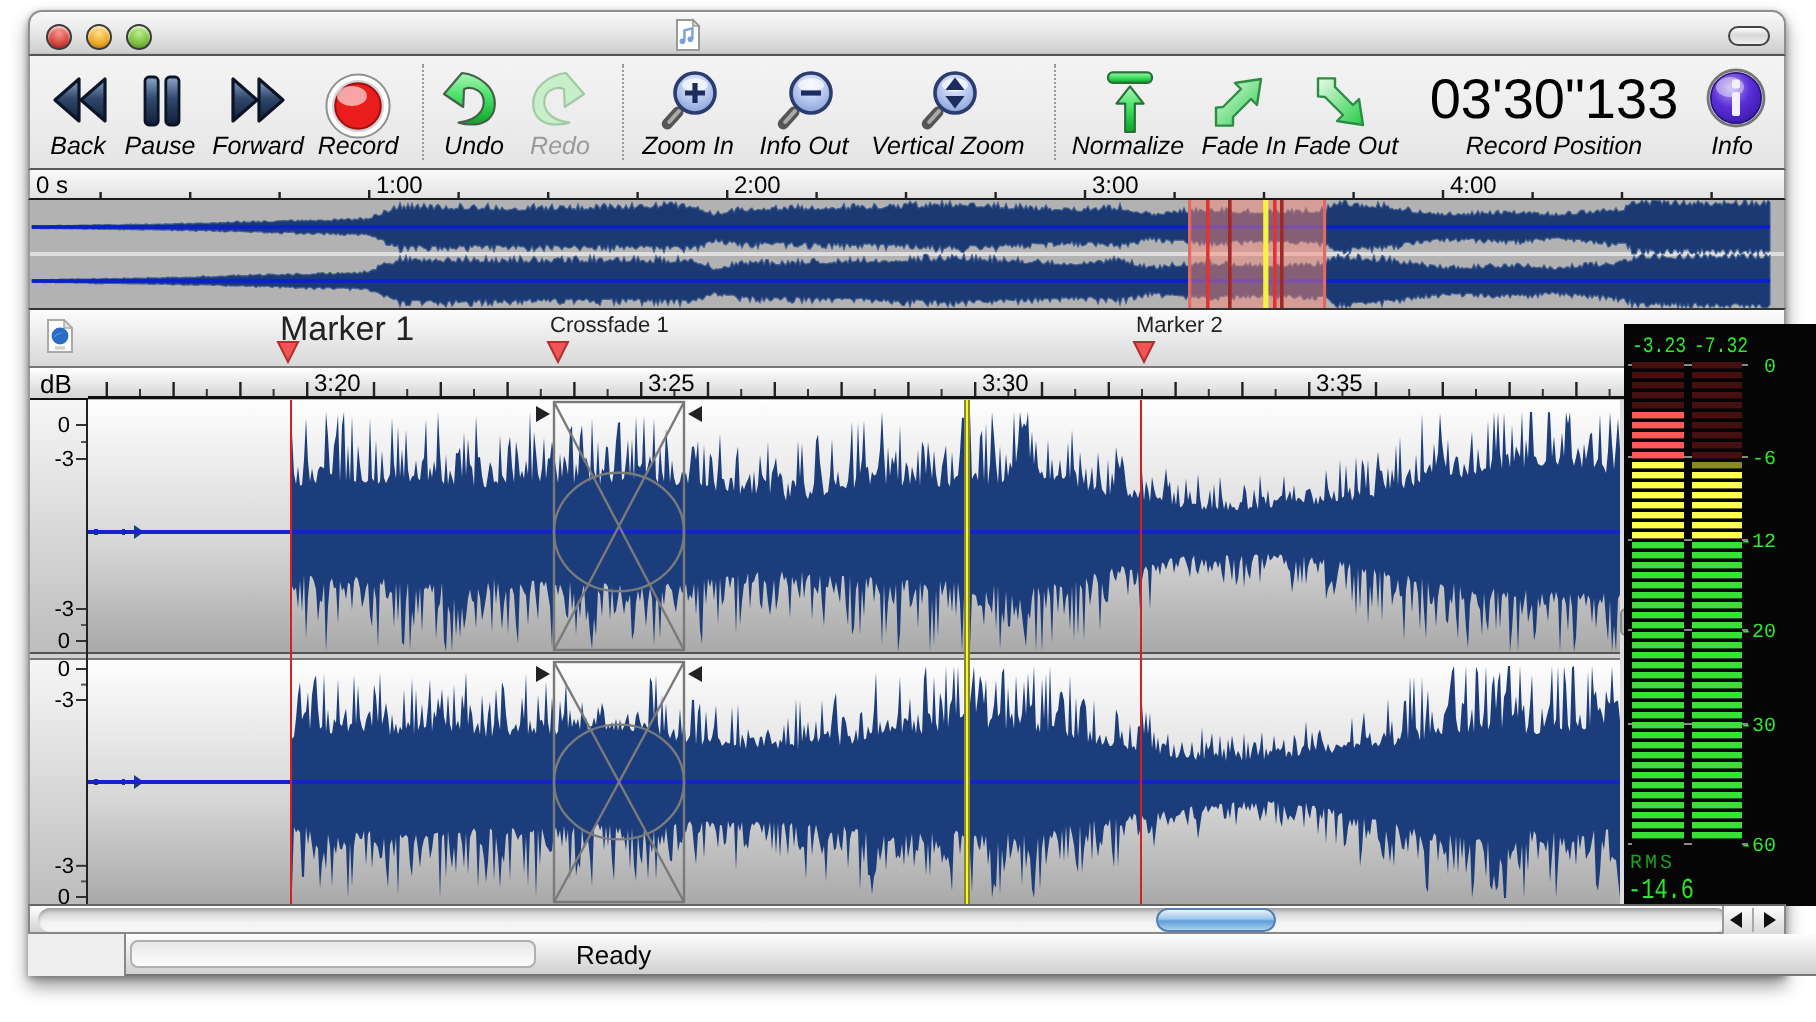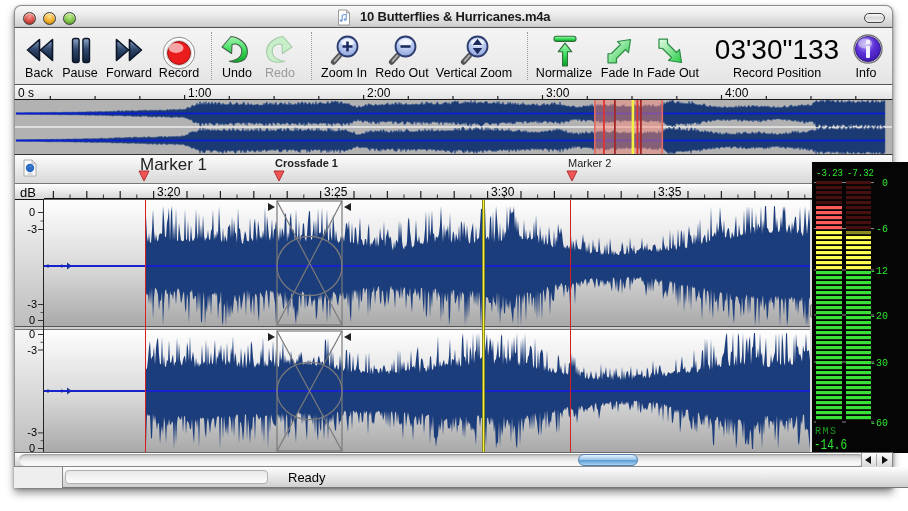--- a/index.html
+++ b/index.html
@@ -8,21 +8,21 @@
 #win > div{position:absolute;}
 .abs{position:absolute;}
 #titlebar{left:0;top:0;width:879px;height:23px;border-radius:7px 7px 0 0;
   background:linear-gradient(#f9f9f9,#e9e9e9 45%,#d0d0d0 95%,#bcbcbc);
   border:1px solid #8e8e8e;border-bottom:1px solid #545454;}
 .light{position:absolute;top:7px;width:13px;height:13px;border-radius:50%;}
 #titletext{position:absolute;top:4px;left:346px;width:240px;font-size:13px;font-weight:bold;color:#1a1a1a;white-space:nowrap;letter-spacing:-0.2px;}
 #toolbar{left:0;top:23px;width:879px;height:57px;background:linear-gradient(#f4f4f4,#ececec 60%,#e4e4e4);
   border-left:1px solid #999;border-right:1px solid #999;border-bottom:1px solid #5a5a5a;}
 .tbsep{position:absolute;top:4px;height:48px;width:0;border-left:1px dotted #9a9a9a;}
-.tblabel{position:absolute;top:38px;font-size:12.5px;color:#000;text-align:center;transform:translateX(-50%);white-space:nowrap;}
+.tblabel{position:absolute;top:38px;font-size:12.5px;color:#000;text-align:center;transform:translateX(-50%);white-space:nowrap;font-style:italic;}
 .tbicon{position:absolute;}
 #cursorpos{position:absolute;left:662px;top:6px;width:200px;font-size:28px;color:#000;text-align:center;}
 #ovruler{left:0;top:80px;width:879px;height:15px;background:linear-gradient(#fafafa,#e2e2e2);
   border-left:1px solid #999;border-right:1px solid #999;border-bottom:1px solid #1a1a1a;}
 #ovwave{left:0;top:95px;width:879px;height:54px;background:#b2b2b2;
   border-left:1px solid #999;border-right:1px solid #999;}
 #markerstrip{left:0;top:149px;width:879px;height:30px;background:linear-gradient(#fcfcfc,#d8d8d8);
   border-top:1px solid #333;border-left:1px solid #999;border-right:1px solid #999;border-bottom:1px solid #787878;}
 #mainarea{left:0;top:179px;width:879px;height:268px;background:#ddd;
   border-left:1px solid #999;border-right:1px solid #999;}
@@ -39,34 +39,33 @@
 <div class="light" style="left:9px;background:radial-gradient(circle at 50% 32%, #f9978f 0%, #cf4138 62%, #6e1612 100%);border:1px solid #3c3c3c;box-shadow:inset 0 1px 1.5px rgba(255,255,255,.8);"></div>
 <div class="light" style="left:29px;background:radial-gradient(circle at 50% 32%, #ffe089 0%, #eaa41e 62%, #7e5c10 100%);border:1px solid #3c3c3c;box-shadow:inset 0 1px 1.5px rgba(255,255,255,.8);"></div>
 <div class="light" style="left:49px;background:radial-gradient(circle at 50% 32%, #c0ec8e 0%, #74bc3b 62%, #3c661c 100%);border:1px solid #3c3c3c;box-shadow:inset 0 1px 1.5px rgba(255,255,255,.8);"></div>
 <svg class="abs" style="left:322px;top:4px" width="16" height="17" viewBox="0 0 16 17">
 <path d="M2.5 1h8l3 3v12h-11z" fill="#fff" stroke="#999" stroke-width="1"></path>
 <path d="M10.5 1l3 3h-3z" fill="#ddd" stroke="#999" stroke-width=".8"></path>
 <path d="M6.2 11.5V6.2l4-1v5.3" stroke="#7aa2d8" stroke-width="1.2" fill="none"></path>
 <circle cx="5.2" cy="11.6" r="1.4" fill="#7aa2d8"></circle>
       <circle cx="9.2" cy="10.6" r="1.4" fill="#7aa2d8"></circle>
 </svg>
-<div id="titletext">10 Butterflies &amp; Hurricanes.m4a</div>
 <div class="abs" style="left:850px;top:8px;width:21px;height:10px;border-radius:5px;border:1.5px solid #444;background:linear-gradient(#fcfcfc,#d8d8d8 45%,#efefef);"></div>
 <div id="toolbar">
 <div class="tbsep" style="left:196px"></div>
 <div class="tbsep" style="left:296px"></div>
 <div class="tbsep" style="left:512px"></div>
 <div class="tblabel" style="left:24px;color:#000">Back</div>
 <div class="tblabel" style="left:65px;color:#000">Pause</div>
 <div class="tblabel" style="left:114px;color:#000">Forward</div>
 <div class="tblabel" style="left:164px;color:#000">Record</div>
 <div class="tblabel" style="left:222px;color:#000">Undo</div>
 <div class="tblabel" style="left:265px;color:#9a9a9a">Redo</div>
 <div class="tblabel" style="left:329px;color:#000">Zoom In</div>
-<div class="tblabel" style="left:387px;color:#000">Redo Out</div>
+<div class="tblabel" style="left:387px;color:#000">Info Out</div>
 <div class="tblabel" style="left:459px;color:#000">Vertical Zoom</div>
 <div class="tblabel" style="left:549px;color:#000">Normalize</div>
 <div class="tblabel" style="left:607px;color:#000">Fade In</div>
 <div class="tblabel" style="left:658px;color:#000">Fade Out</div>
 <div class="tblabel" style="left:762px;color:#000">Record Position</div>
 <div class="tblabel" style="left:851px;color:#000">Info</div>
 <div id="cursorpos">03'30"133</div>
 <svg class="tbicon" style="left:10px;top:10px" width="30" height="25" viewBox="0 0 30 25">
         <defs>
           <linearGradient id="navy" x1="0" y1="0" x2="0" y2="1">
@@ -522,21 +521,21 @@
 <path d="M4 10 a4 3.4 0 0 1 6.4 -1.8 a4.6 4.6 0 0 0 -6.4 1.8" fill="#9fd0f0"></path>
 <rect x="4.4" y="14.2" width="5.2" height="1.6" fill="#cfcfcf"></rect>
 </svg>
       <svg class="abs" style="left:123px;top:15px" width="12" height="12" viewBox="0 0 12 12">
         <path d="M1 1 h10 l-5 10 z" fill="#f05454" stroke="#b03030" stroke-width="1"></path>
       </svg>
       <div class="text" style="left:125px;top:0;font-size:17px;color:#222;">Marker 1</div>
       <svg class="abs" style="left:258px;top:15px" width="12" height="12" viewBox="0 0 12 12">
         <path d="M1 1 h10 l-5 10 z" fill="#f05454" stroke="#b03030" stroke-width="1"></path>
       </svg>
-      <div class="text" style="left:260px;top:2px;font-size:11px;color:#222;font-weight:bold;">Crossfade 1</div>
+      <div class="text" style="left:260px;top:2px;font-size:11px;color:#222;">Crossfade 1</div>
       <svg class="abs" style="left:551px;top:15px" width="12" height="12" viewBox="0 0 12 12">
         <path d="M1 1 h10 l-5 10 z" fill="#f05454" stroke="#b03030" stroke-width="1"></path>
       </svg>
       <div class="text" style="left:553px;top:2px;font-size:11px;color:#222;">Marker 2</div>
     </div>
 <div id="mainarea">
       <svg class="abs" style="left:0;top:0" width="877" height="16" viewBox="0 0 877 16">
         <defs>
           <linearGradient id="rg" x1="0" y1="0" x2="0" y2="1">
             <stop offset="0" stop-color="#ffffff"></stop>

